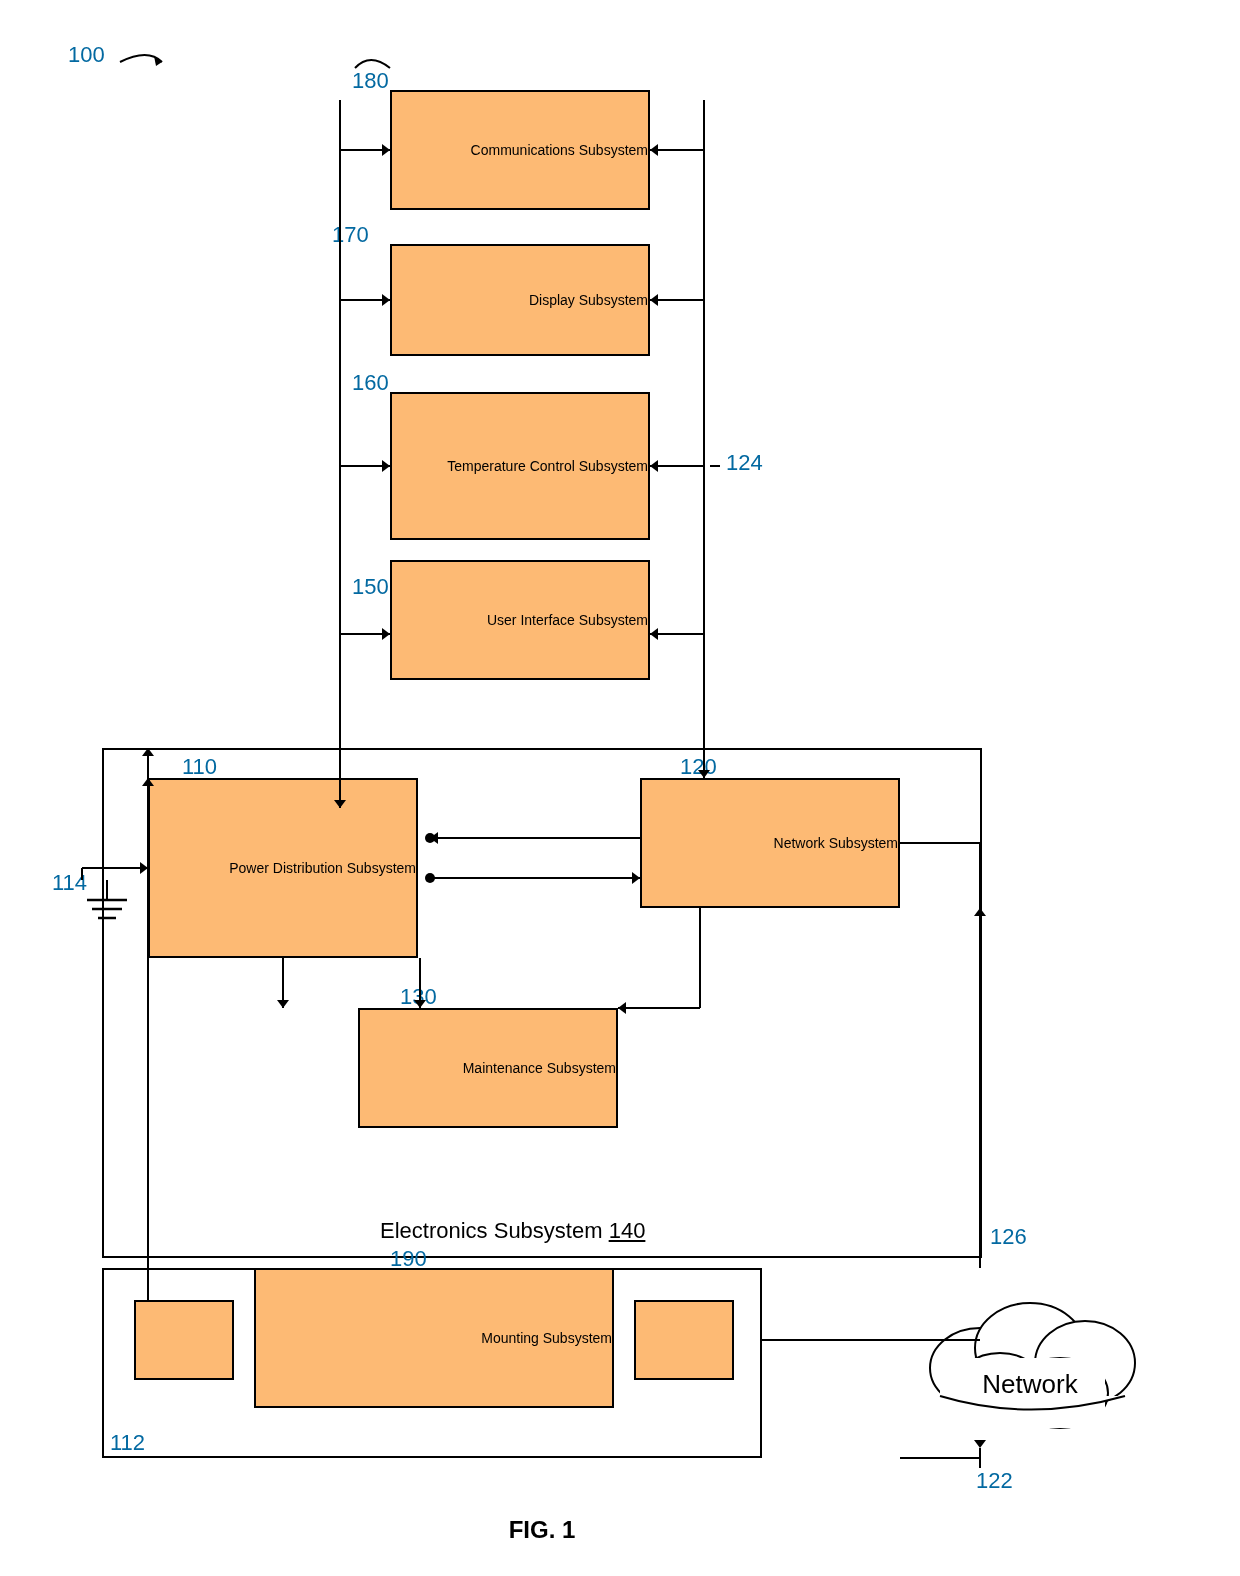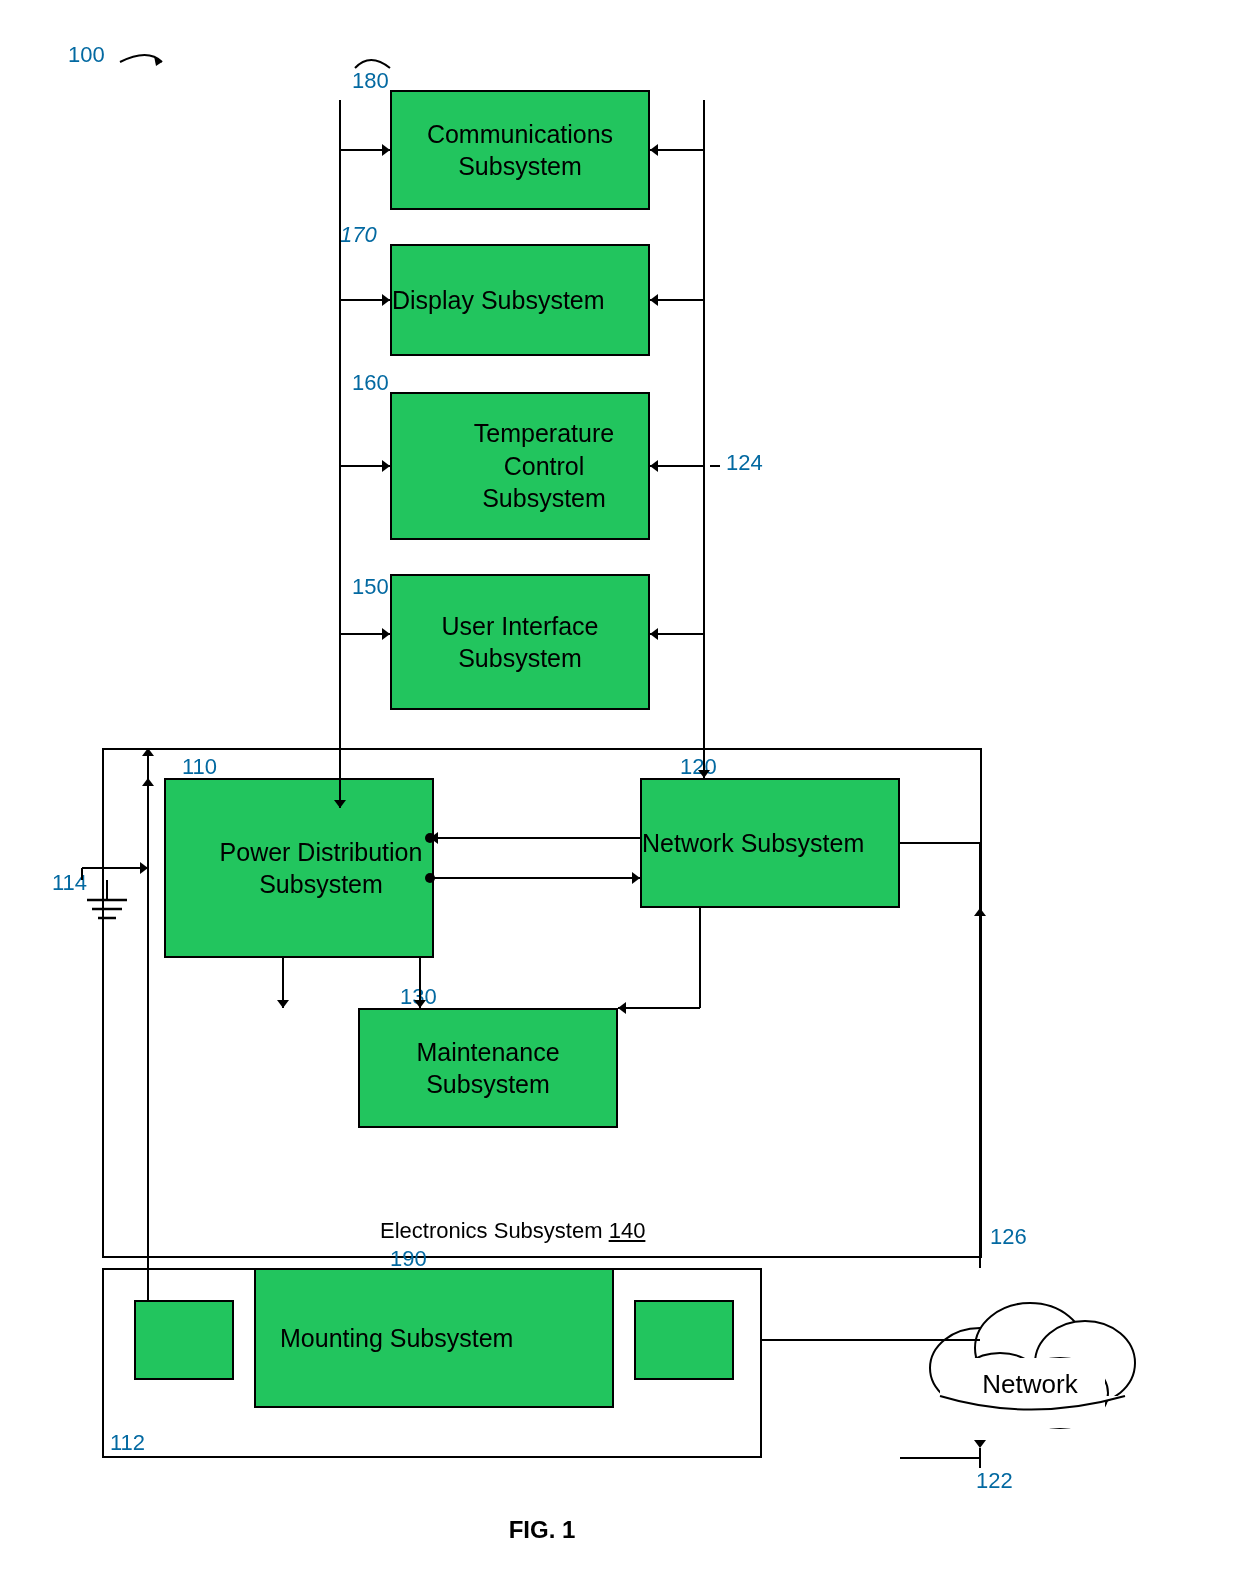--- a/index.html
+++ b/index.html
@@ -19,26 +19,26 @@
     }
     .label-ref {
       position: absolute;
       font-size: 22px;
       font-weight: normal;
       color: #0369a1;
     }
     .box {
       position: absolute;
       border: 2px solid #000;
-      background: #22c55e;
+      background: #fdba74;
       display: flex;
       align-items: center;
-      justify-content: flex-start;
+      justify-content: flex-end;
       text-align: center;
-      font-size: 25px;
+      font-size: 14px;
       line-height: 1.3;
     }
     .outer-box {
       position: absolute;
       border: 2px solid #000;
       background: #fff;
     }
     
     .lines-svg {
       position: absolute;
@@ -63,49 +63,49 @@
 <div class="diagram-container">
 
   <div class="label-ref" style="top:42px; left:68px;">100</div>
 
   <div class="label-ref" style="top:68px; left:352px;">180</div>
   <div class="box" style="top:90px; left:390px; width:260px; height:120px;">
     <span>Communications
 Subsystem</span>
   </div>
 
-  <div class="label-ref" style="top:222px; left:340px;font-style:italic;">170</div>
+  <div class="label-ref" style="top:222px; left:332px;">170</div>
   <div class="box" style="top:244px; left:390px; width:260px; height:112px;">
     <span>Display
 Subsystem</span>
   </div>
 
   <div class="label-ref" style="top:370px; left:352px;">160</div>
   <div class="box" style="top:392px; left:390px; width:260px; height:148px;padding-left:48px;">
     <span>Temperature
 Control
 Subsystem</span>
   </div>
 
   <div class="label-ref" style="top:552px; left:352px;margin-top:22px;">150</div>
-  <div class="box" style="top:574px; left:390px; width:260px; height:136px;">
+  <div class="box" style="top:560px; left:390px; width:260px; height:120px;">
     <span>User Interface
 Subsystem</span>
   </div>
 
   <div class="label-ref" style="top:450px; left:726px;">124</div>
 
   <div class="outer-box" style="top:748px; left:102px; width:880px; height:510px;"></div>
 
   <div style="position:absolute; top:1218px; left:380px; font-size:22px;">
     <span>Electronics Subsystem</span>&nbsp;<span style="text-decoration:underline;">140</span>
   </div>
 
   <div class="label-ref" style="top:754px; left:182px;">110</div>
-  <div class="box" style="top:778px; left:164px; width:270px; height:180px;padding-left:44px;">
+  <div class="box" style="top:778px; left:148px; width:270px; height:180px;padding-left:44px;">
     <span>Power
 Distribution
 Subsystem</span>
   </div>
 
   <div class="label-ref" style="top:754px; left:680px;">120</div>
   <div class="box" style="top:778px; left:640px; width:260px; height:130px;">
     <span>Network
 Subsystem</span>
   </div>

